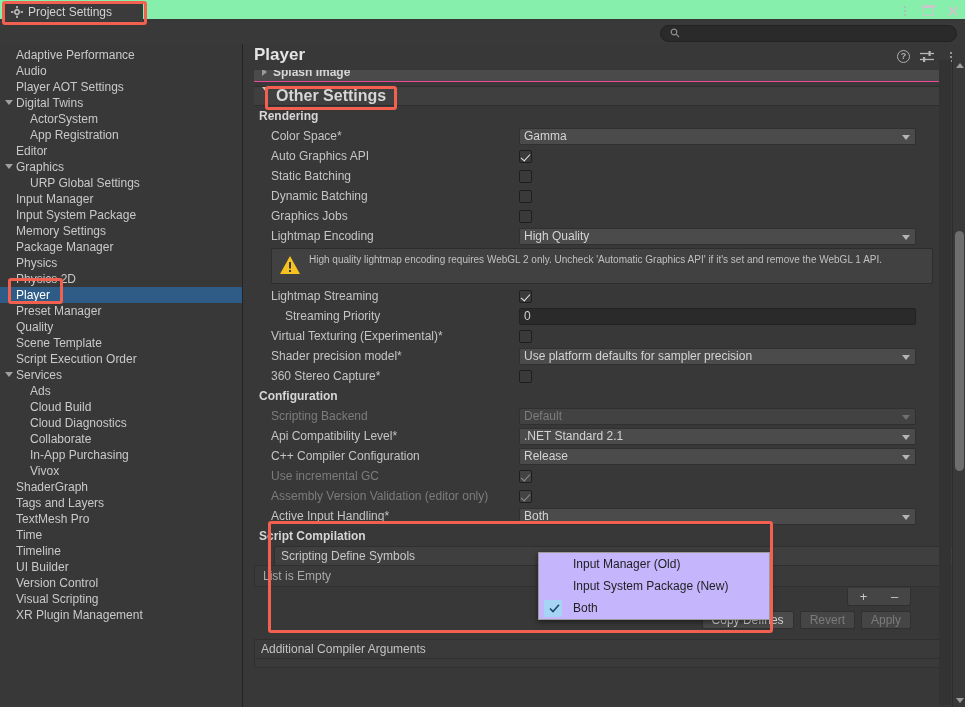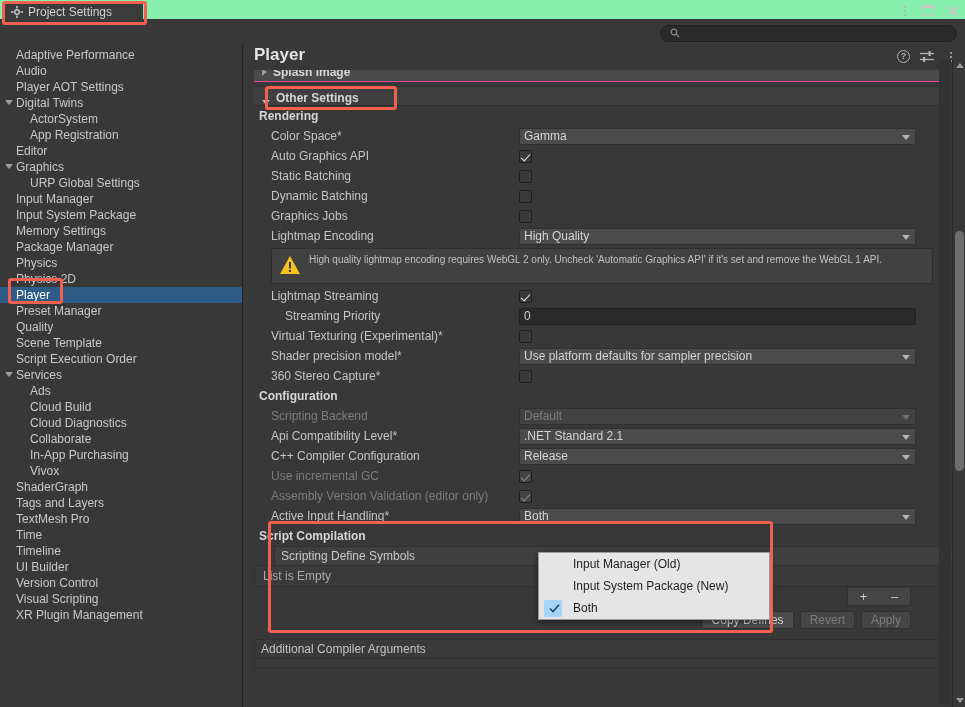--- a/index.html
+++ b/index.html
@@ -88,23 +88,23 @@
               font-weight:bold; line-height:1; }
   .preseticon { width:14px; height:13px; position:relative; }
 
   .content {
     position:absolute; left:10px; top:26px; width:698px; height:637px;
     overflow:hidden;
   }
 
   
   .foldout {
-    height:20px; display:flex; align-items:flex-end; gap:6px;
+    height:20px; display:flex; align-items:flex-start; gap:6px;
     background:#3f3f3f; border-top:1px solid #2e2e2e; border-bottom:1px solid #2e2e2e;
-    padding-left:8px; color:#d6d6d6; font-weight:bold; font-size:12px;
+    padding-left:8px; color:#d6d6d6; font-weight:bold; font-size:16px;
     width:690px;
   }
   .tri-right { width:0;height:0;border-top:4.5px solid transparent;border-bottom:4.5px solid transparent;border-left:5px solid #9a9a9a;}
   .tri-down  { width:0;height:0;border-left:4.5px solid transparent;border-right:4.5px solid transparent;border-top:5px solid #c4c4c4;}
 
   .group-label {
     font-weight:bold; color:#d6d6d6; font-size:12px; padding:3px 0 3px 5px; height:20px;
   }
   .row {
     height:20px; display:flex; align-items:center; position:relative;
@@ -189,21 +189,21 @@
   
   .splash-row {
     position:absolute; left:0; top:0; width:690px; height:12px; overflow:hidden;
     background:#4a4a4a; border-bottom:1px solid #ec4899;
   }
   .splash-inner { display:flex; align-items:center; gap:6px; padding-left:8px; height:20px; margin-top:-8px; color:#d6d6d6; font-weight:bold; font-size:12px;}
 
   
   .popup {
     position:absolute; left:538px; top:552px; width:232px; height:68px;
-    background:#e5e5e5; border:1px solid #9b9b9b; box-shadow:0 2px 6px rgba(0,0,0,.5);
+    background:#c4b5fd; border:1px solid #9b9b9b; box-shadow:0 2px 6px rgba(0,0,0,.5);
     z-index:40;
   }
   .popup-item {
     height:22px; display:flex; align-items:center; color:#1e1e1e; font-size:12px;
     padding-left:34px; position:relative;
   }
   .popup-item .tick {
     position:absolute; left:10px; top:6px; width:11px; height:11px;
   }
   .popup-item.checked .swatch {

